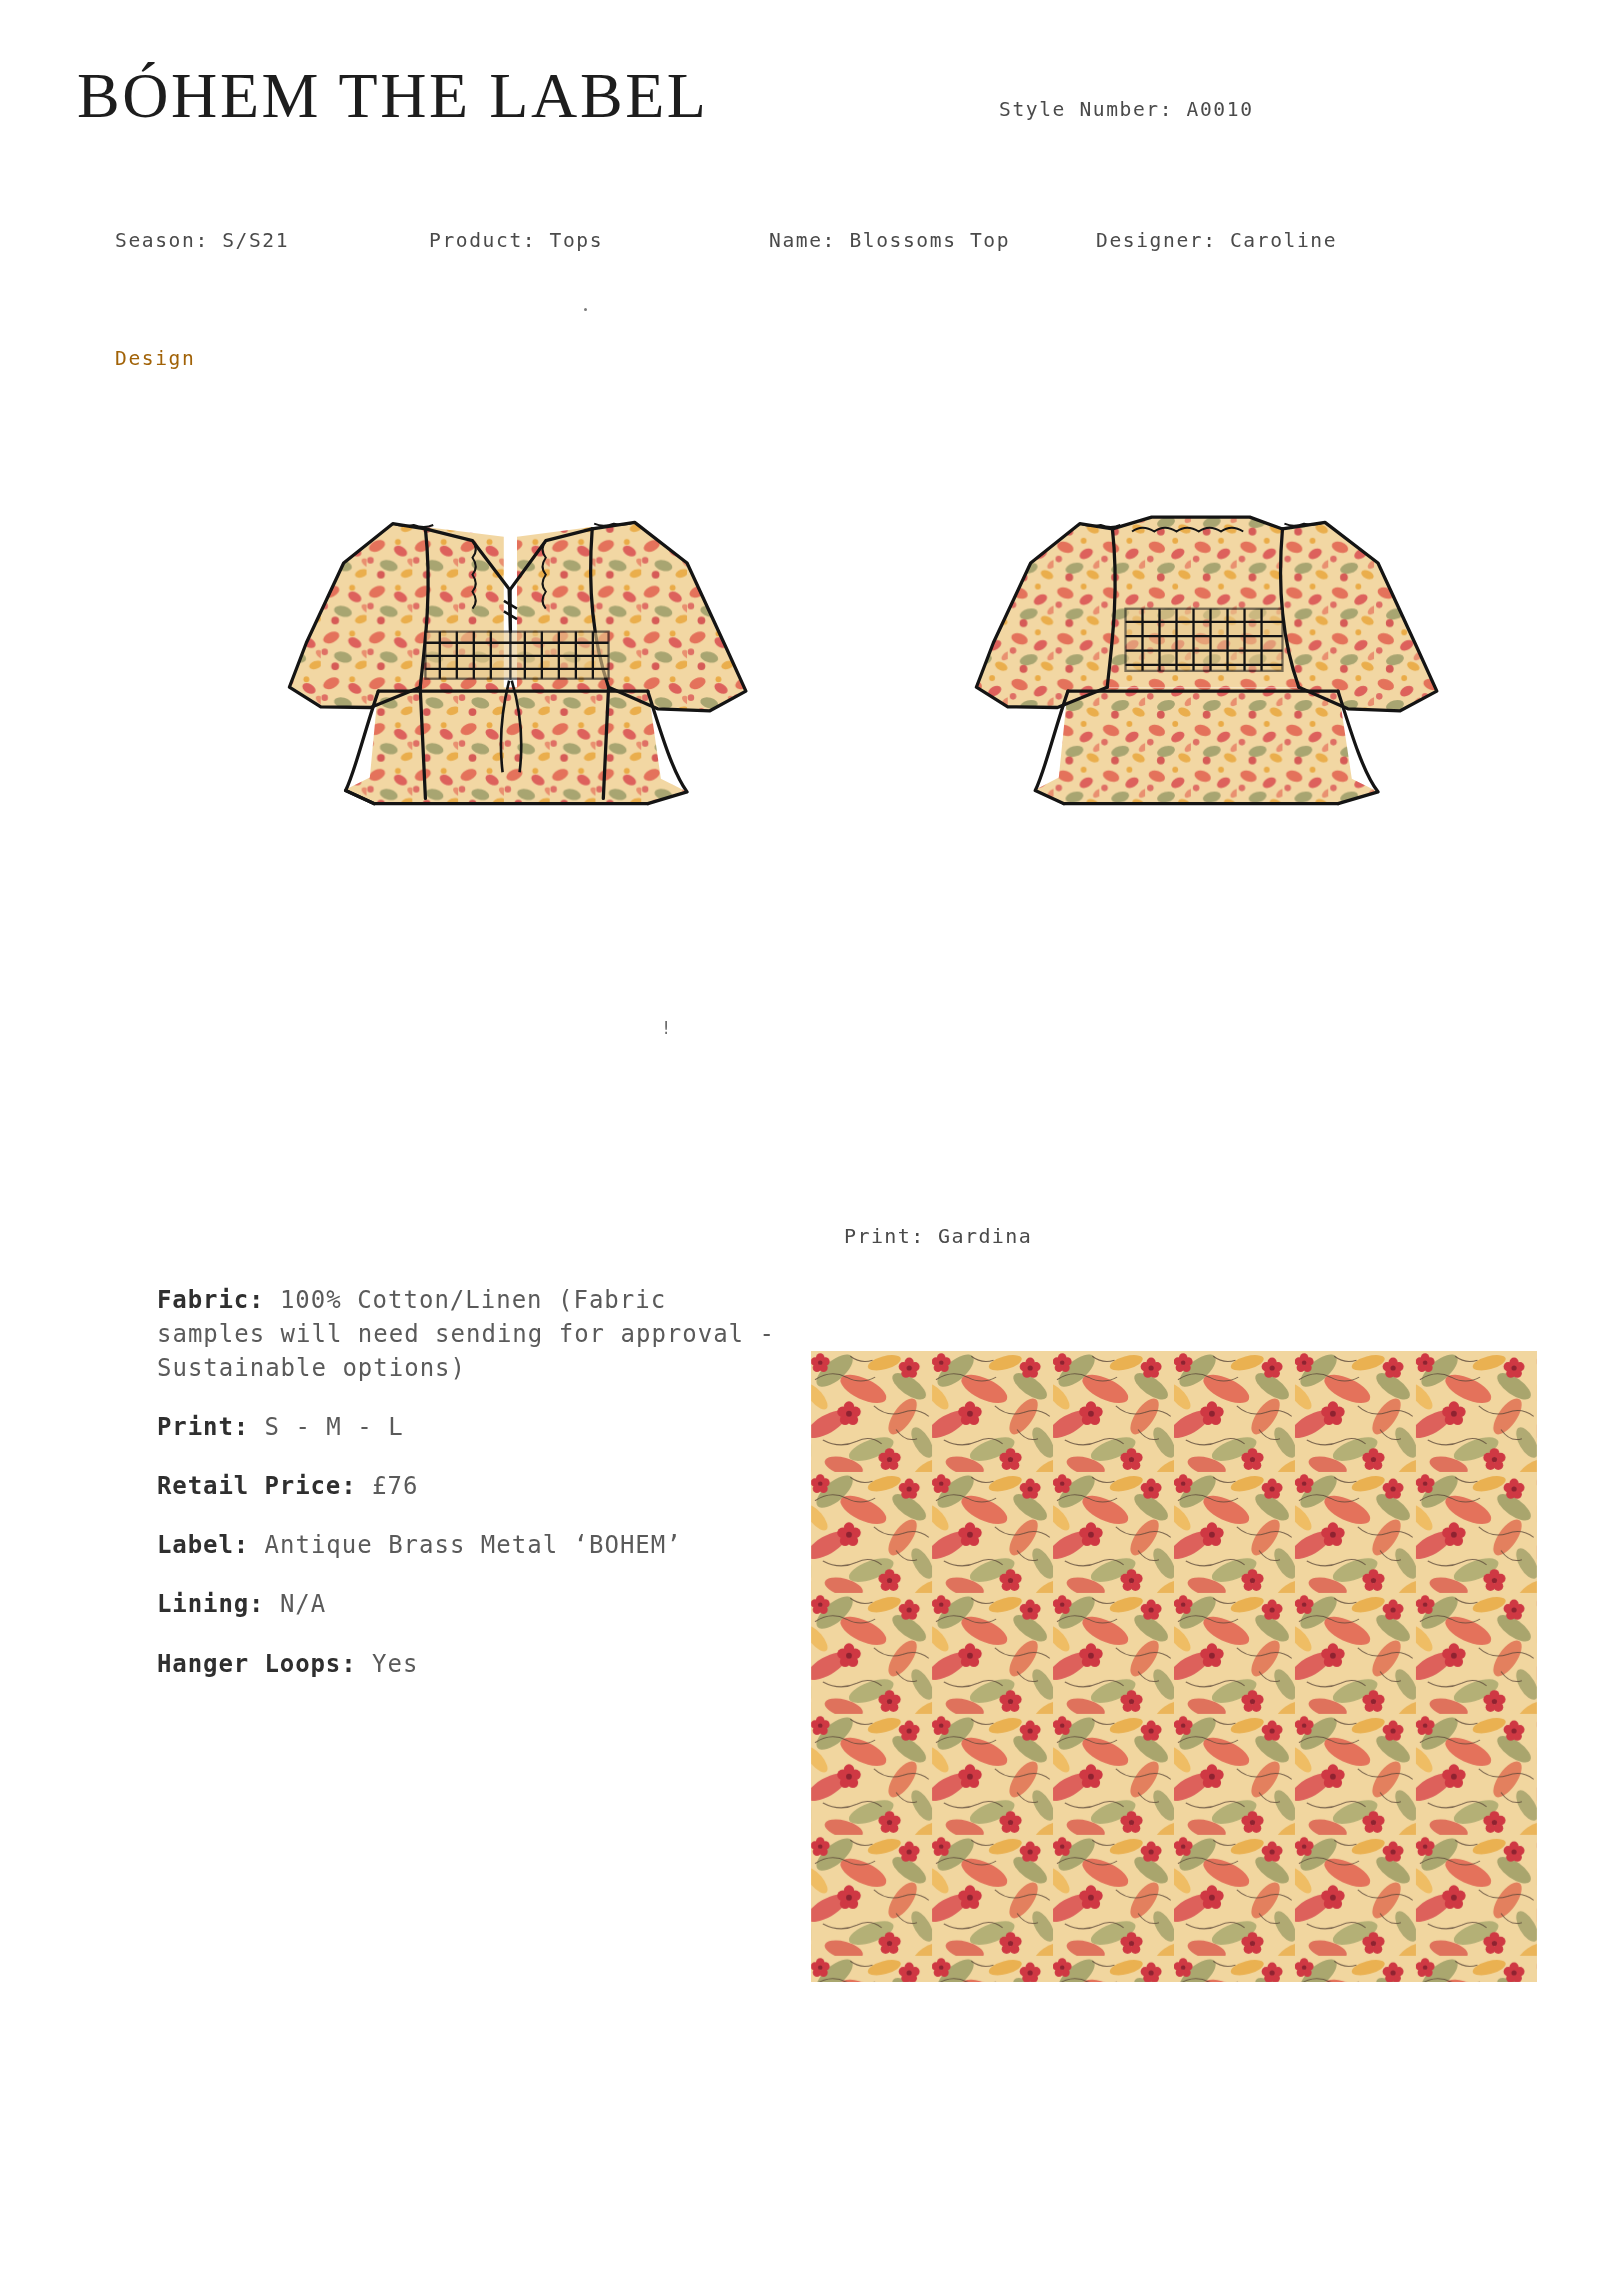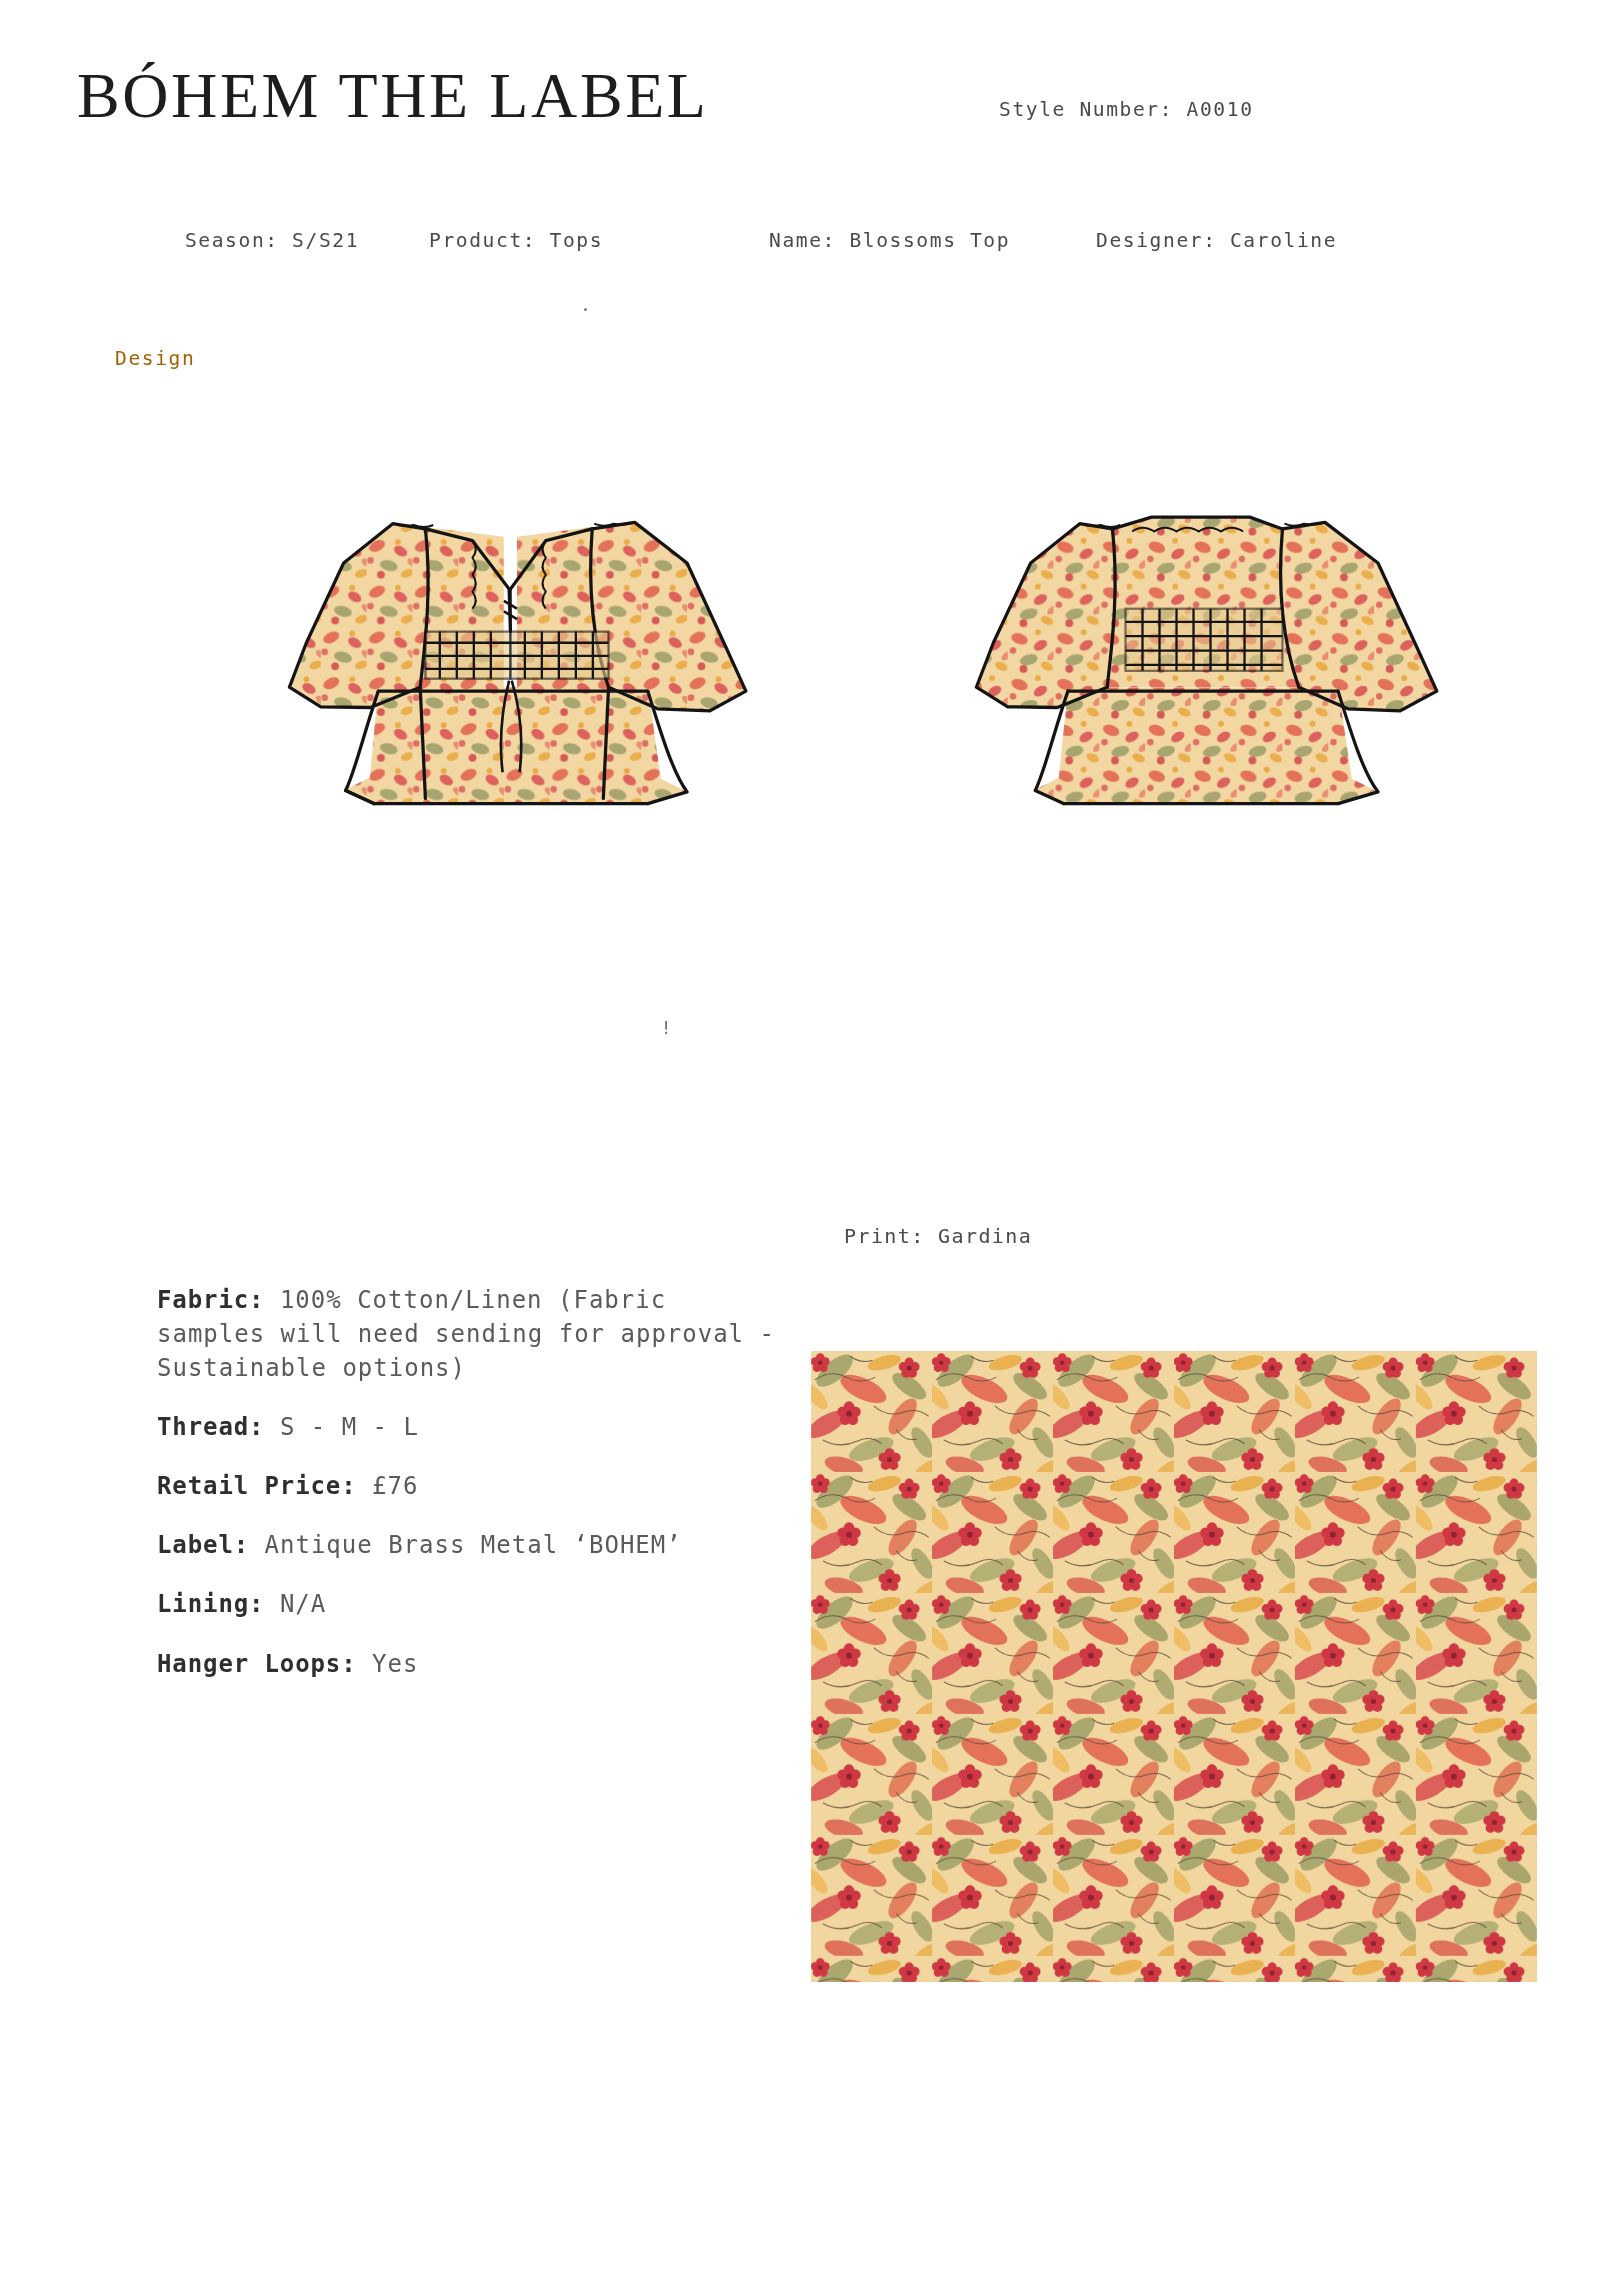--- a/index.html
+++ b/index.html
@@ -40,21 +40,21 @@
   .meta-row {
     position: absolute;
     left: 115px;
     top: 229px;
     width: 1407px;
     font-size: 19.6px;
     letter-spacing: 1.6px;
     color: #4a4a4a;
   }
   .meta-row span.meta-item { display: inline-block; }
-  .m-season   { width: 314px; text-align: center; }
+  .m-season   { width: 314px; }
   .m-product  { width: 340px; }
   .m-name     { width: 327px; }
   .m-designer { width: 393px; }
 
   .meta-wrap {
     position: absolute;
     left: 115px;
     top: 347px;
     font-size: 19.6px;
     letter-spacing: 1.6px;
@@ -302,21 +302,21 @@
   </div>
 </div>
 
 <div class="stray-mark">!</div>
 
 <div class="spec-list">
   <div class="spec-row">
     <span class="spec-label">Fabric:</span><span class="spec-value"> 100% Cotton/Linen (Fabric samples will need sending for approval - Sustainable options)</span>
   </div>
   <div class="spec-row">
-    <span class="spec-label">Thread:</span><span class="spec-value"> S - M - L</span>
+    <span class="spec-label">Print:</span><span class="spec-value"> S - M - L</span>
   </div>
   <div class="spec-row">
     <span class="spec-label">Retail Price:</span><span class="spec-value"> £76</span>
   </div>
   <div class="spec-row">
     <span class="spec-label">Label:</span><span class="spec-value"> Antique Brass Metal ‘BOHEM’</span>
   </div>
   <div class="spec-row">
     <span class="spec-label">Lining:</span><span class="spec-value"> N/A</span>
   </div>

